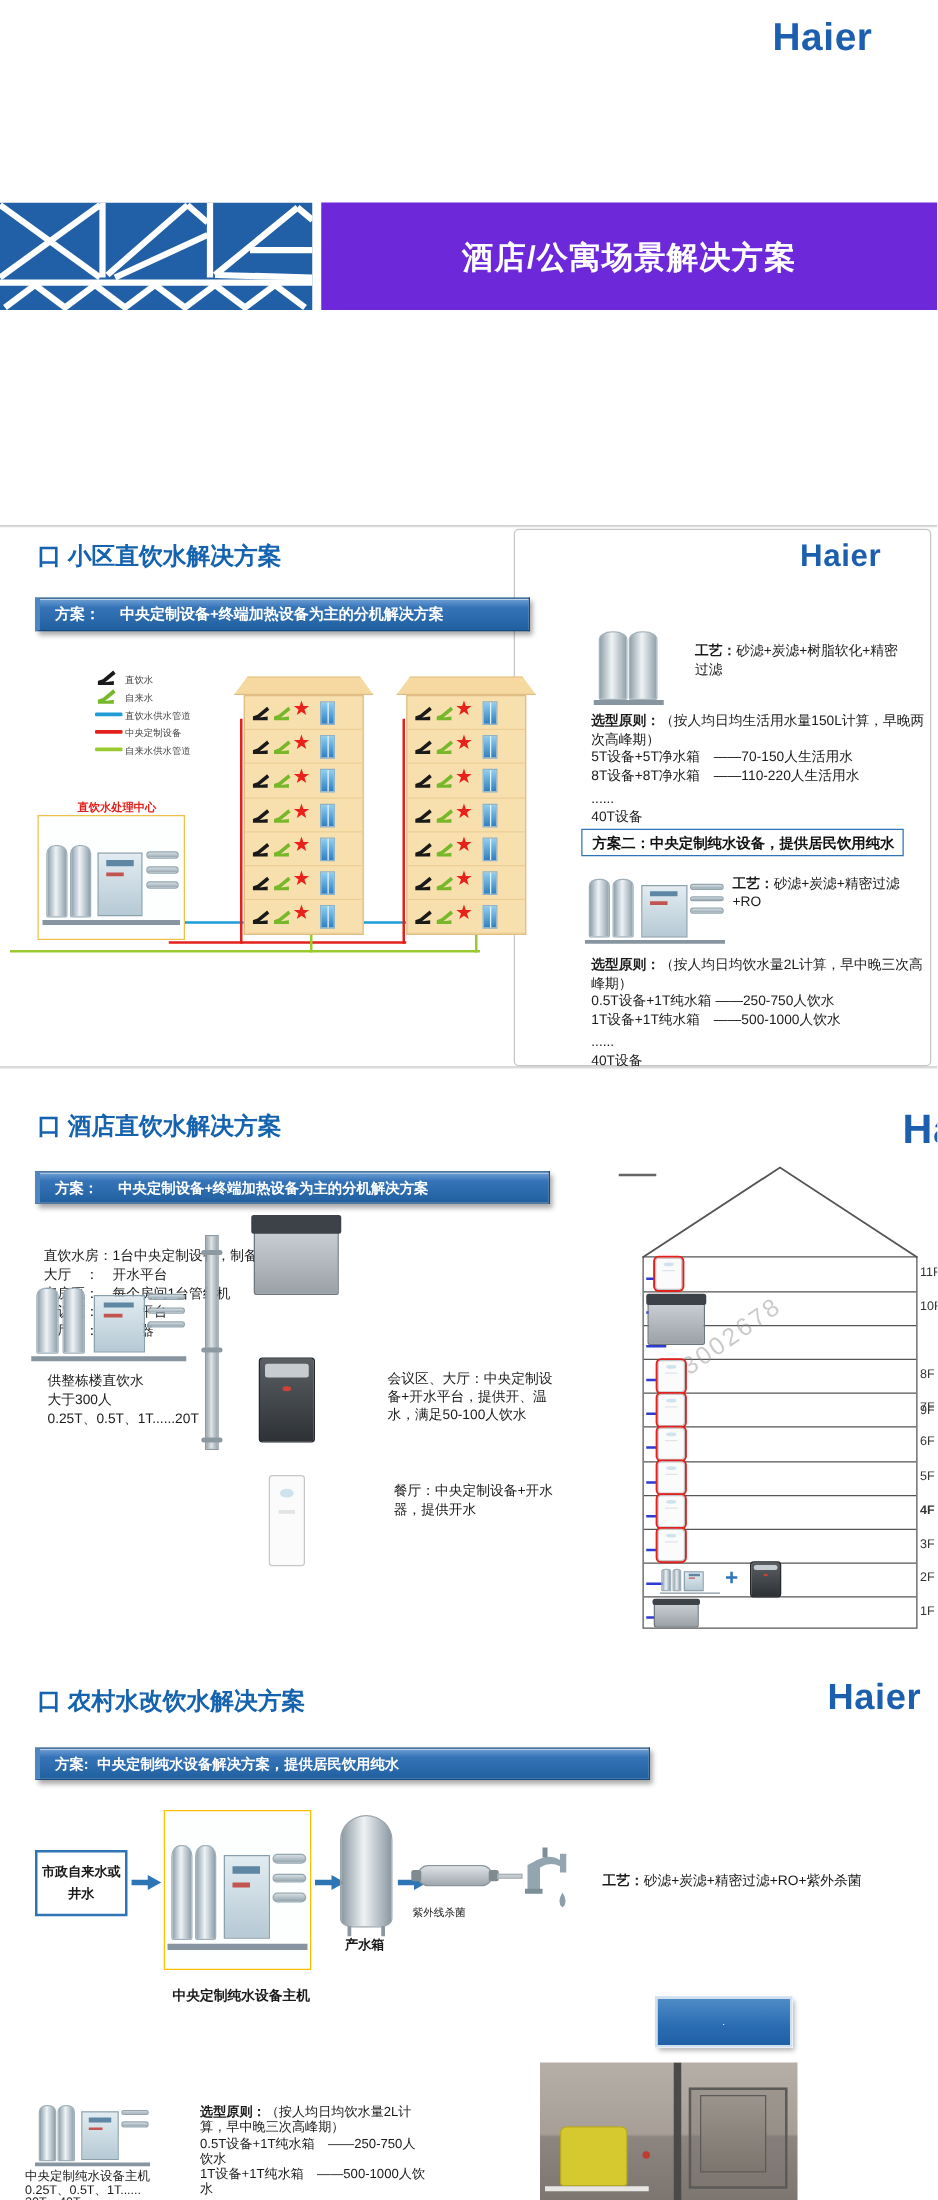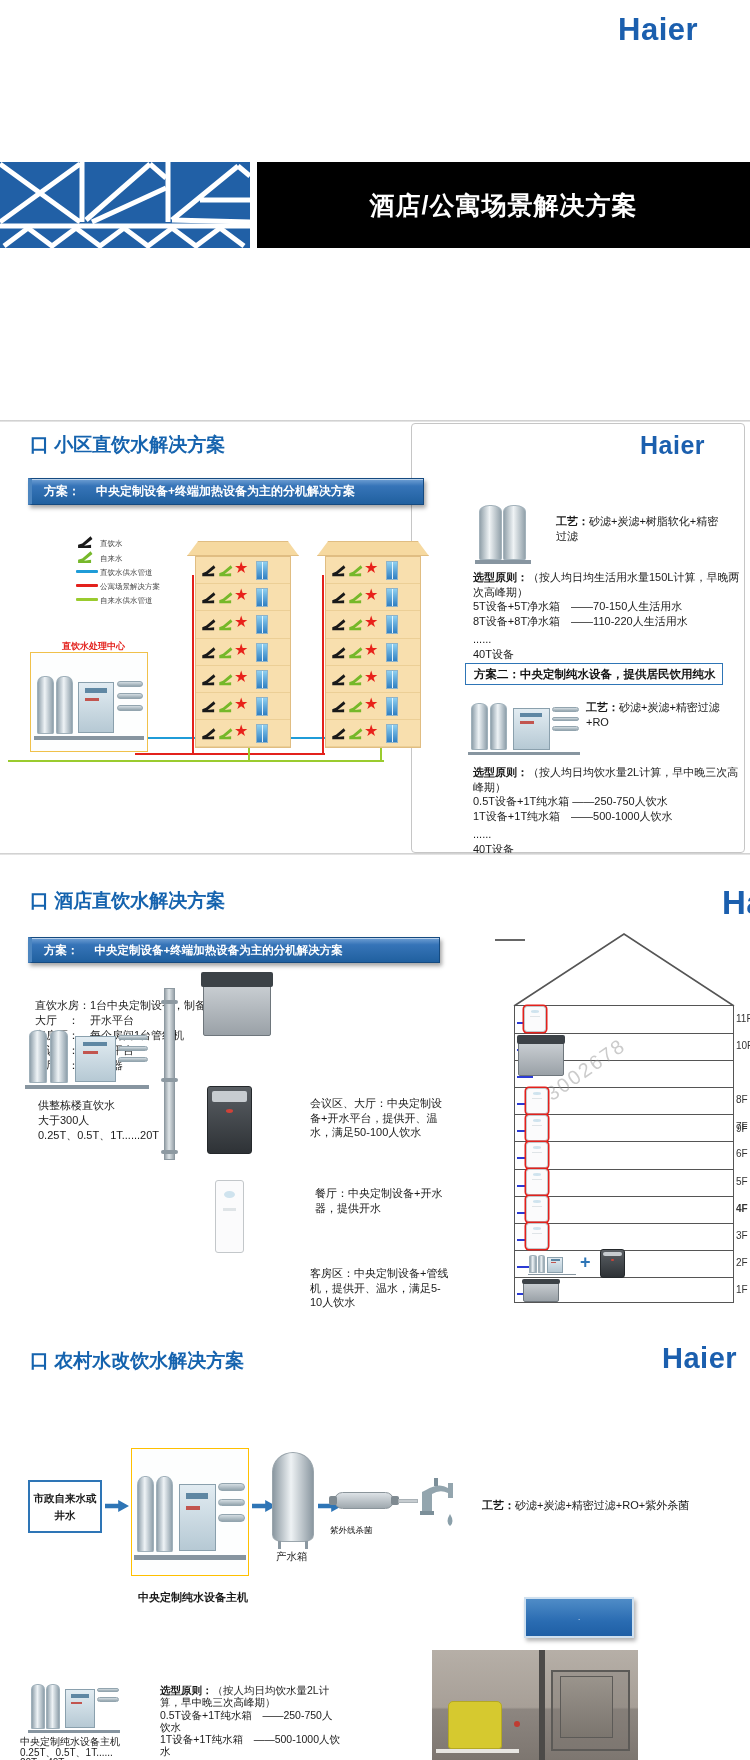--- a/index.html
+++ b/index.html
@@ -117,21 +117,21 @@
     <svg style="position:absolute;left:0;top:0" width="250" height="86" viewBox="0 0 250 86">
       <rect width="250" height="86" fill="#2160a6"></rect>
       <g stroke="#fff" stroke-width="5" fill="none">
         <path d="M0 2 L80 60 M80 2 L0 60 M82 0 L82 60"></path>
         <path d="M86 58 L150 2 M150 2 L166 16 M92 60 L166 26"></path>
         <path d="M168 0 L168 60 M172 58 L238 4 M238 4 L250 14 M200 38 L250 38 M172 58 L250 60"></path>
         <path d="M0 64 L250 64"></path>
         <path d="M4 84 L28 66 L52 84 L76 66 L100 84 L124 66 L148 84 L172 66 L196 84 L220 66 L244 84"></path>
       </g>
     </svg>
-    <div class="abs" style="left:257px;top:0;width:493px;height:86px;background:#000000;display:flex;align-items:center;justify-content:center">
+    <div class="abs" style="left:257px;top:0;width:493px;height:86px;background:#6d28d9;display:flex;align-items:center;justify-content:center">
       <span style="color:#fff;font-weight:bold;font-size:25px;letter-spacing:1px">酒店/公寓场景解决方案</span>
     </div>
   </div>
 
   <div class="divider" style="top:420px"></div>
 
   <div class="abs sec-title" style="left:30px;top:432px">口 小区直饮水解决方案</div>
 
   <div class="panel" style="left:411px;top:423px;width:334px;height:430px"></div>
   <div class="abs logo" style="left:640px;top:431px;font-size:25px">Haier</div>
@@ -145,21 +145,21 @@
       <use href="#tapsym"></use>
     </svg>
   <div class="lgd" style="left:100px;top:539px">直饮水</div>
   <svg class="tapi" style="left:78px;top:551px;color:#76b82a">
       <use href="#tapsym"></use>
     </svg>
   <div class="lgd" style="left:100px;top:554px">自来水</div>
   <div class="lline" style="left:76px;top:570px;background:#1f9cd8"></div>
   <div class="lgd" style="left:100px;top:568px">直饮水供水管道</div>
   <div class="lline" style="left:76px;top:584px;background:#e3211c"></div>
-  <div class="lgd" style="left:100px;top:582px">公寓场景解决方案</div>
+  <div class="lgd" style="left:100px;top:582px">中央定制设备</div>
   <div class="lline" style="left:76px;top:598px;background:#9acb2e"></div>
   <div class="lgd" style="left:100px;top:596px">自来水供水管道</div>
 
   <div class="abs b" style="left:62px;top:640px;font-size:9px;color:#e3211c">直饮水处理中心</div>
   <div class="ybox" style="left:30px;top:652px;width:118px;height:100px;border-color:#f0c14b"></div>
   <div class="ro" style="left:34px;top:660px;width:110px;height:86px">
     <span class="c c1"></span>
       <span class="c c2"></span>
       <span class="cab"></span>
     <span class="t t1"></span>
@@ -385,21 +385,20 @@
   <div class="flange" style="left:161px;top:1000px;width:17px;height:4px"></div>
   <div class="flange" style="left:161px;top:1078px;width:17px;height:4px"></div>
   <div class="flange" style="left:161px;top:1150px;width:17px;height:4px"></div>
 
   <div class="platform" style="left:203px;top:978px;width:68px;height:58px"></div>
   <div class="boiler" style="left:207px;top:1086px;width:45px;height:68px"></div>
   <div class="pm" style="left:215px;top:1180px;width:29px;height:73px"></div>
 
   <div class="txt11" style="left:310px;top:1096px;width:142px">会议区、大厅：中央定制设备+开水平台，提供开、温水，满足50-100人饮水</div>
   <div class="txt11" style="left:315px;top:1186px;width:136px">餐厅：中央定制设备+开水器，提供开水</div>
-  <div class="txt11" style="left:310px;top:1266px;width:142px">客房区：中央定制设备+管线机，提供开、温水，满足5-10人饮水</div>
 
   <div class="ro" style="left:25px;top:1016px;width:124px;height:78px">
     <span class="c c1"></span>
       <span class="c c2"></span>
       <span class="cab"></span>
     <span class="t t1"></span>
       <span class="t t2"></span>
       <span class="t t3"></span>
       <span class="base"></span>
   </div>
@@ -451,36 +450,40 @@
       <span class="cab"></span>
       <span class="base"></span>
   </div>
   <span class="plus" style="left:580px;top:1253px">+</span>
   <div class="boiler" style="left:600px;top:1249px;width:25px;height:29px"></div>
   <div class="platform" style="left:523px;top:1280px;width:36px;height:22px"></div>
 
   <div class="abs sec-title" style="left:30px;top:1348px">口 农村水改饮水解决方案</div>
   <div class="abs logo" style="left:662px;top:1342px;font-size:29px">Haier</div>
 
+  <div class="banner3d" style="left:28px;top:1398px;width:492px;height:26px;font-size:11.5px">
+    <span class="gapS">方案:</span>
+    <span>中央定制纯水设备解决方案，提供居民饮用纯水</span>
+  </div>
 
   <div class="srcbox" style="left:28px;top:1480px;width:74px;height:53px">市政自来水或井水</div>
   <div class="arr" style="left:105px;top:1500px"></div>
   <div class="ybox" style="left:131px;top:1448px;width:118px;height:128px"></div>
   <div class="ro" style="left:134px;top:1456px;width:112px;height:112px">
     <span class="c c1"></span>
       <span class="c c2"></span>
       <span class="cab"></span>
     <span class="t t1"></span>
       <span class="t t2"></span>
       <span class="t t3"></span>
       <span class="base"></span>
   </div>
   <div class="arr" style="left:252px;top:1500px"></div>
   <div class="tank" style="left:272px;top:1452px;width:42px;height:90px"></div>
-  <div class="txt10" style="left:276px;top:1550px;font-weight:normal">产水箱</div>
+  <div class="txt10" style="left:276px;top:1550px;font-weight:bold">产水箱</div>
   <div class="arr" style="left:318px;top:1500px"></div>
   <div class="uv" style="left:334px;top:1492px;width:60px;height:17px"></div>
   <div class="txt10" style="left:330px;top:1524px;font-size:8.5px">紫外线杀菌</div>
   <div class="pl" style="left:398px;top:1499px;width:20px;height:4px;background:#c6ccd0;border:1px solid #aab2b7"></div>
   <svg class="faucet-svg" style="left:420px;top:1476px" width="38" height="54" viewBox="0 0 38 54">
     <path fill="#93a5ae" d="M6 14 Q19 6 28 12 L28 7 L33 7 L33 22 L28 22 L28 17 Q20 13 12 18 L12 36 L2 36 L2 16 Z"></path>
     <rect x="0" y="35" width="14" height="4" fill="#7c8f99"></rect>
     <rect x="14" y="2" width="4" height="8" fill="#7c8f99"></rect>
     <path fill="#8ba0aa" d="M30 38 q5 8 0 12 q-5 -4 0 -12"></path>
   </svg>

